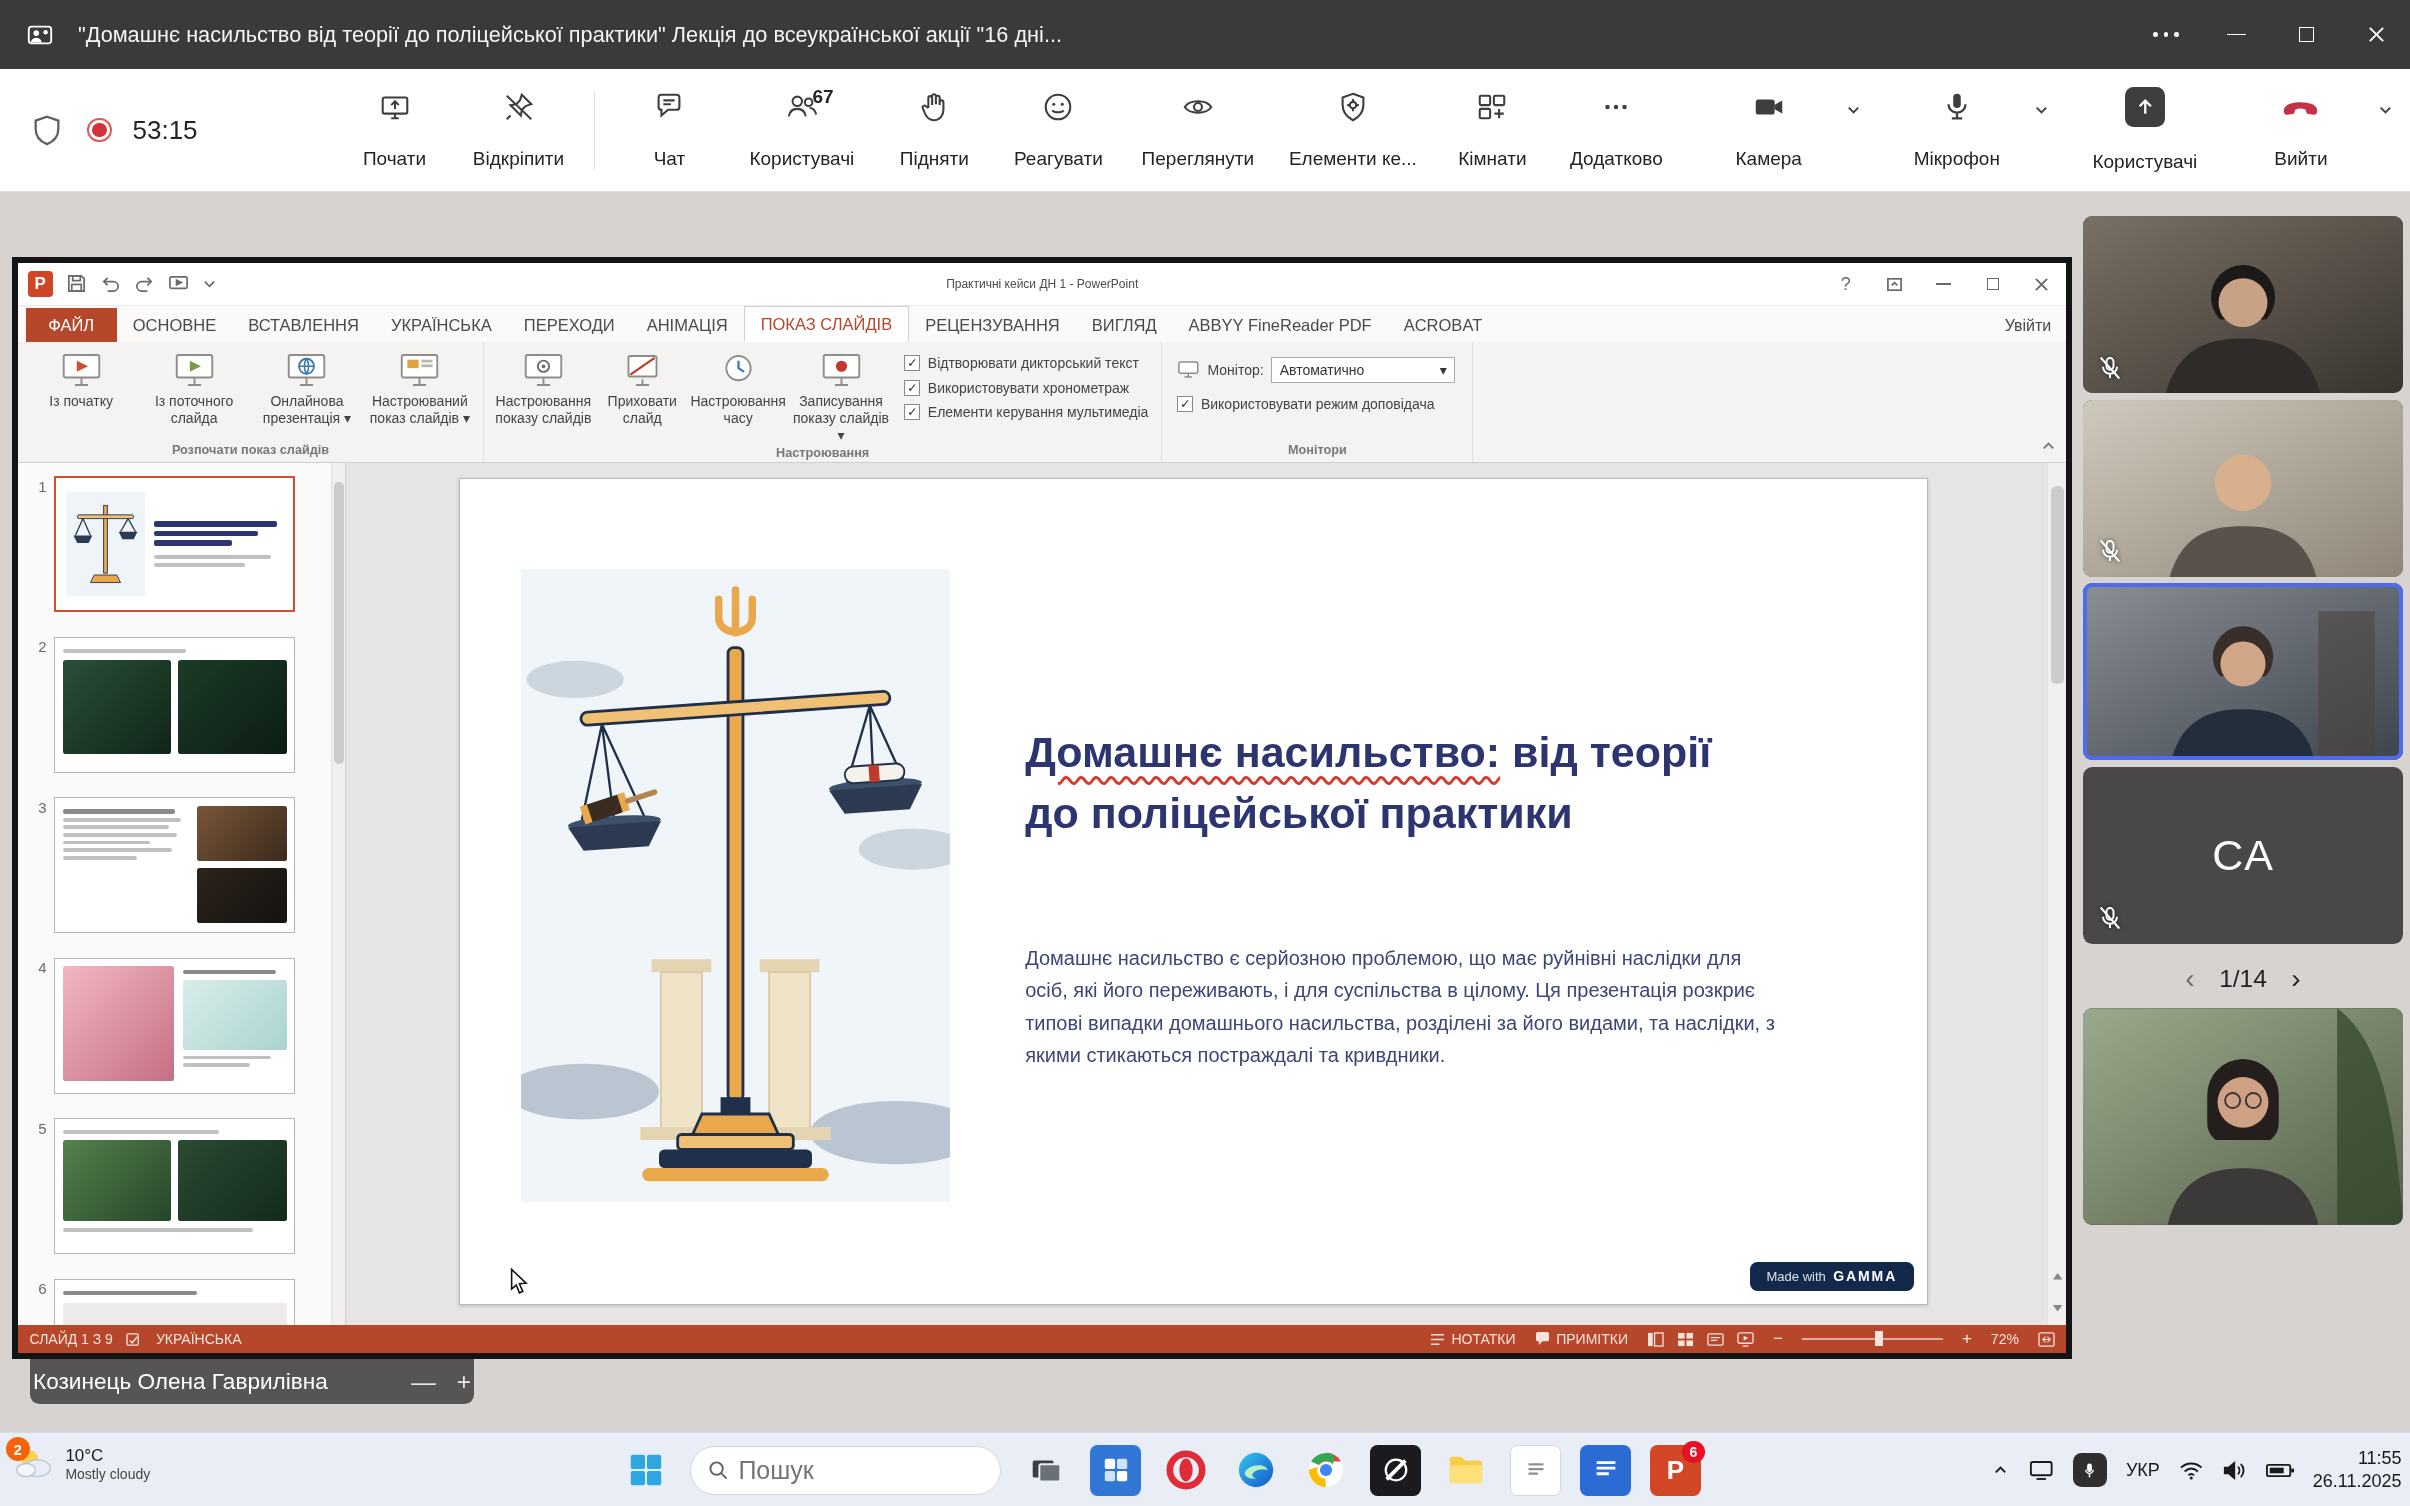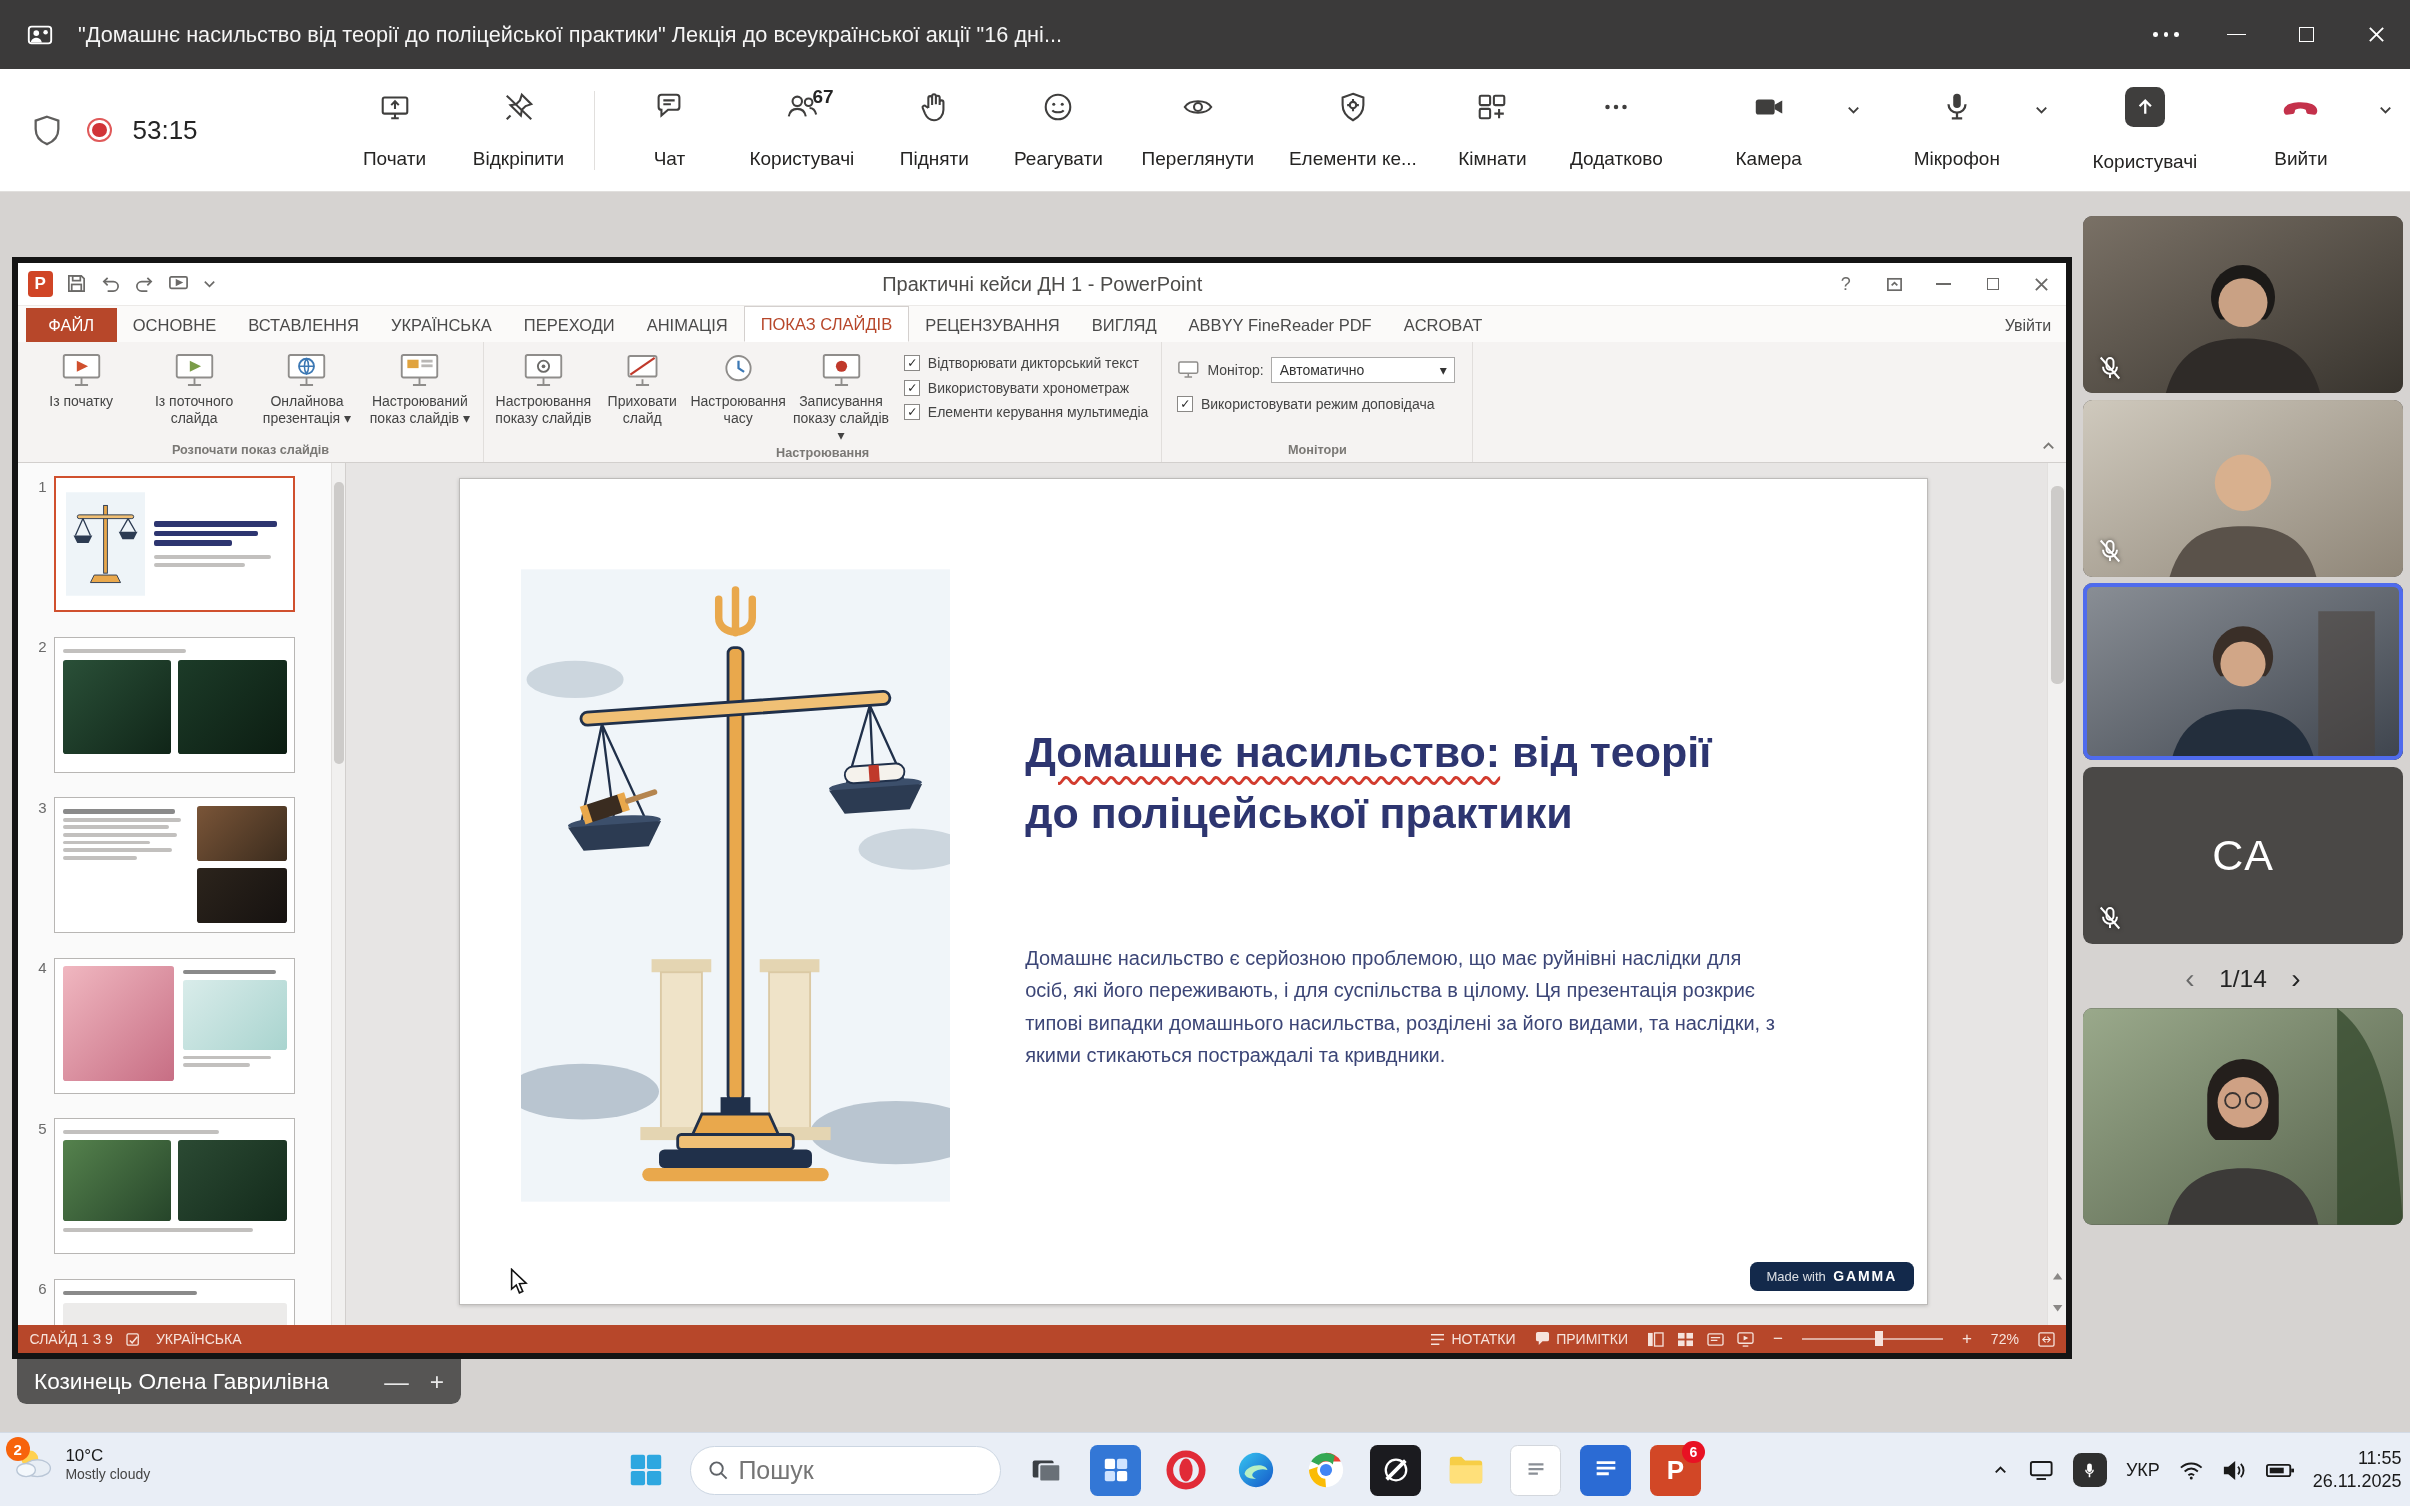--- a/index.html
+++ b/index.html
@@ -31,21 +31,21 @@
 .right-cluster{margin-left:auto;display:flex;align-items:center;}
 .chev{margin-left:5.6px;}
 .share-badge{width:40px;height:40px;background:#3f3e3d;border-radius:8.5px;display:flex;align-items:center;justify-content:center;}
 .grouped{display:flex;align-items:flex-start;}
 
 
 .ppt{position:absolute;top:257px;left:12.2px;width:2060px;height:1102px;border:6.6px solid #141414;background:#fff;display:flex;flex-direction:column;}
 .pp-titlebar{height:43px;background:#ffffff;display:flex;align-items:center;position:relative;border-bottom:0.9px solid #eceae8;}
 .qat{display:flex;align-items:center;gap:13px;margin-left:9.4px;}
 .pp-logo{width:25.4px;height:25.4px;background:#d04526;border-radius:3.8px;color:#fff;font-size:17px;font-weight:bold;display:flex;align-items:center;justify-content:center;}
-.pp-title{position:absolute;left:50%;transform:translateX(-50%);font-size:20px;color:#4d4c4a;white-space:nowrap;}
+.pp-title{position:absolute;left:50%;transform:translateX(-50%);font-size:12px;color:#4d4c4a;white-space:nowrap;}
 .pp-wc{margin-left:auto;display:flex;align-items:center;height:43px;}
 .ppwcb{width:49px;height:43px;display:flex;align-items:center;justify-content:center;color:#6b6a68;font-size:18px;}
 .pp-tabs{height:36px;background:#fbfaf9;display:flex;align-items:flex-end;padding-left:7.5px;position:relative;}
 .tab{font-size:16.5px;color:#4a4a4a;padding:7.5px 16px;cursor:pointer;white-space:nowrap;}
 .tab.file{background:#b7472a;color:#fff;padding:7.5px 22.6px;}
 .tab.active{background:#fff;color:#b7472a;border:0.9px solid #d4d0ce;border-bottom:0.9px solid #fff;}
 .signin{position:absolute;right:15px;bottom:7.5px;font-size:16px;color:#4a4a4a;}
 .ribbon{height:121px;background:#f5f3f2;border-bottom:0.9px solid #d2cfcd;display:flex;position:relative;}
 .rgroup{display:flex;flex-direction:column;border-right:0.9px solid #e1dedc;padding:5.6px 7.5px 1.9px 7.5px;}
 .rbody{display:flex;flex:1;align-items:flex-start;gap:1.9px;}
@@ -82,21 +82,21 @@
 .gbadge .b{font-size:14px;font-weight:bold;letter-spacing:1.9px;}
 .vscroll{position:absolute;right:0;top:0;width:19px;bottom:66px;background:#f1f0ef;border-left:0.9px solid #e2e0de;}
 .vthumb{position:absolute;top:22.6px;left:2.8px;width:13px;height:198px;background:#cdcbc9;border-radius:5.6px;}
 .navbtns{position:absolute;right:0;bottom:0;width:19px;height:66px;display:flex;flex-direction:column;align-items:center;justify-content:space-around;background:#f1f0ef;border-left:0.9px solid #e2e0de;color:#8a8886;font-size:10.4px;}
 .statusbar{height:28px;background:#b7472a;color:#f6e3dc;display:flex;align-items:center;padding:0 11.3px;font-size:14px;gap:13px;}
 .sb-right{margin-left:auto;display:flex;align-items:center;gap:19px;}
 .slider{width:141px;height:1.9px;background:rgba(255,255,255,.55);position:relative;}
 .knob{position:absolute;left:52%;top:-6.6px;width:7.5px;height:15px;background:#f6e3dc;}
 
 
-.ppill{position:absolute;left:17px;top:1359px;width:444px;height:45px;background:#565554;color:#fff;display:flex;align-items:center;padding:0 17px;border-radius:0 0 9.4px 9.4px;}
+.ppill{position:absolute;left:30px;top:1359px;width:444px;height:45px;background:#565554;color:#fff;display:flex;align-items:center;padding:0 3px;border-radius:0 0 9.4px 9.4px;}
 .ppill .nm{font-size:22.6px;flex:1;white-space:nowrap;overflow:hidden;}
 .ppill .ctl{font-size:24.5px;color:#e8e8e8;margin-left:21px;cursor:pointer;}
 
 
 .rail{position:absolute;left:2083px;top:216px;width:320px;}
 .tile{width:320px;height:177px;border-radius:9.4px;overflow:hidden;position:relative;margin-bottom:6.6px;background:#4a4846;cursor:pointer;}
 .tile.active{outline:4.7px solid #4f6bed;outline-offset:-4.7px;}
 .tile.tall{height:217px;}
 .inits{width:100%;height:100%;display:flex;align-items:center;justify-content:center;font-size:43px;color:#fff;letter-spacing:0.9px;}
 .micoff{position:absolute;left:13px;bottom:11.3px;width:28px;height:28px;filter:drop-shadow(0 0.9px 1.9px rgba(0,0,0,.6));}

